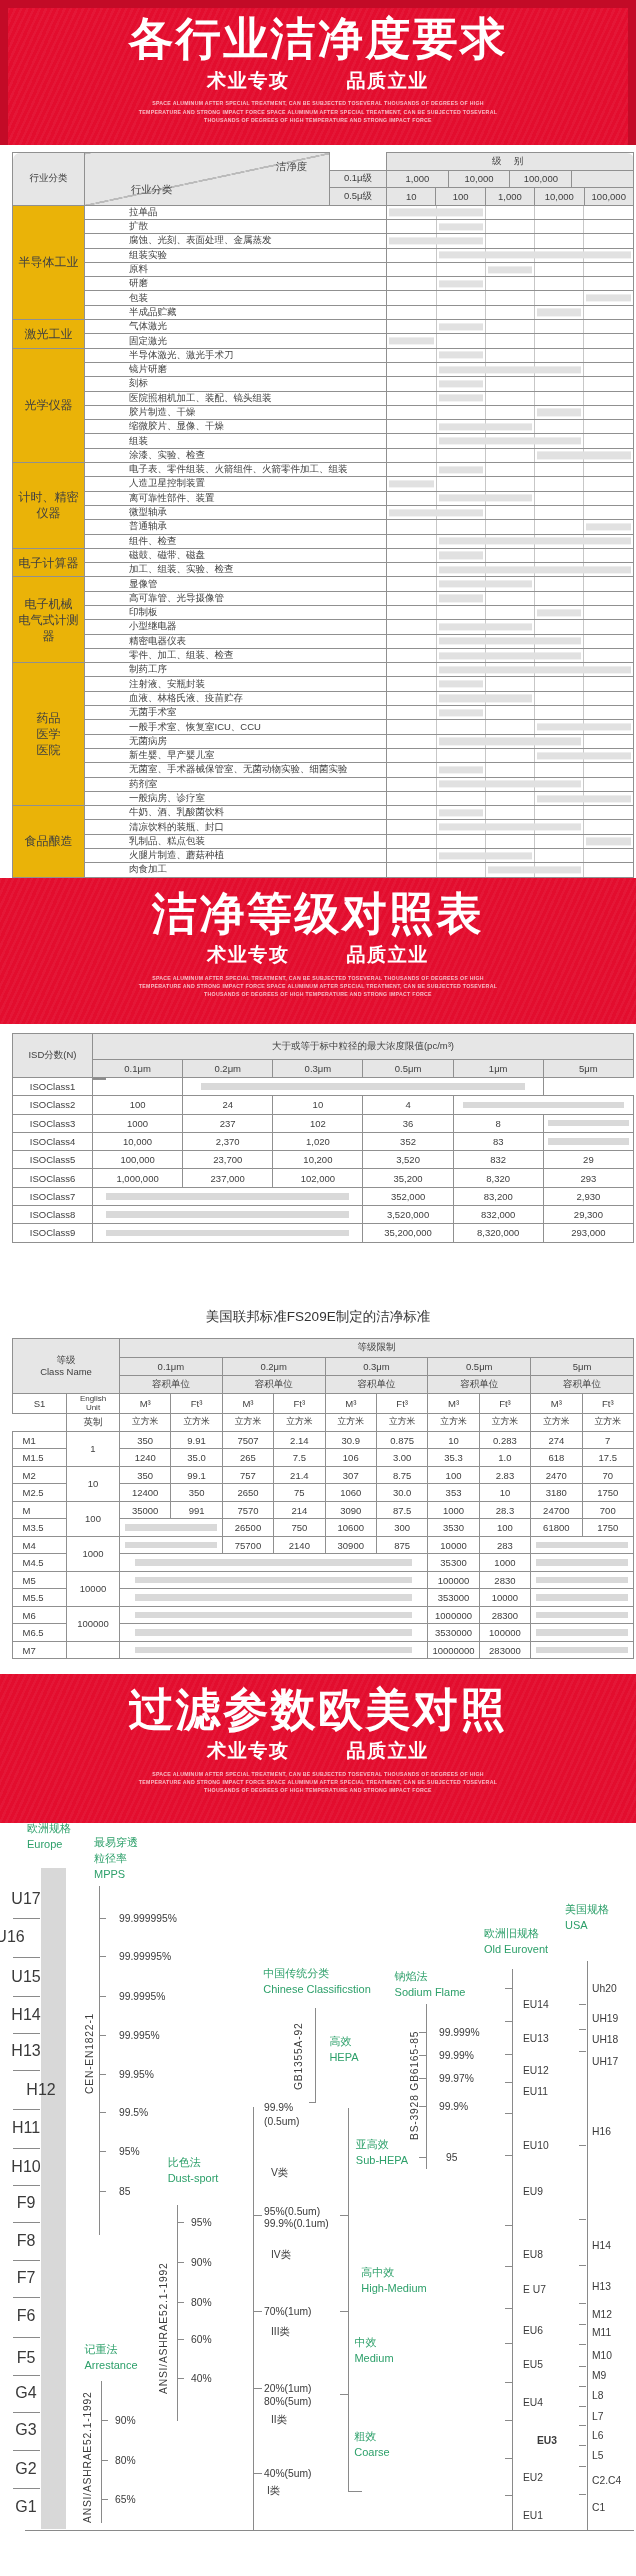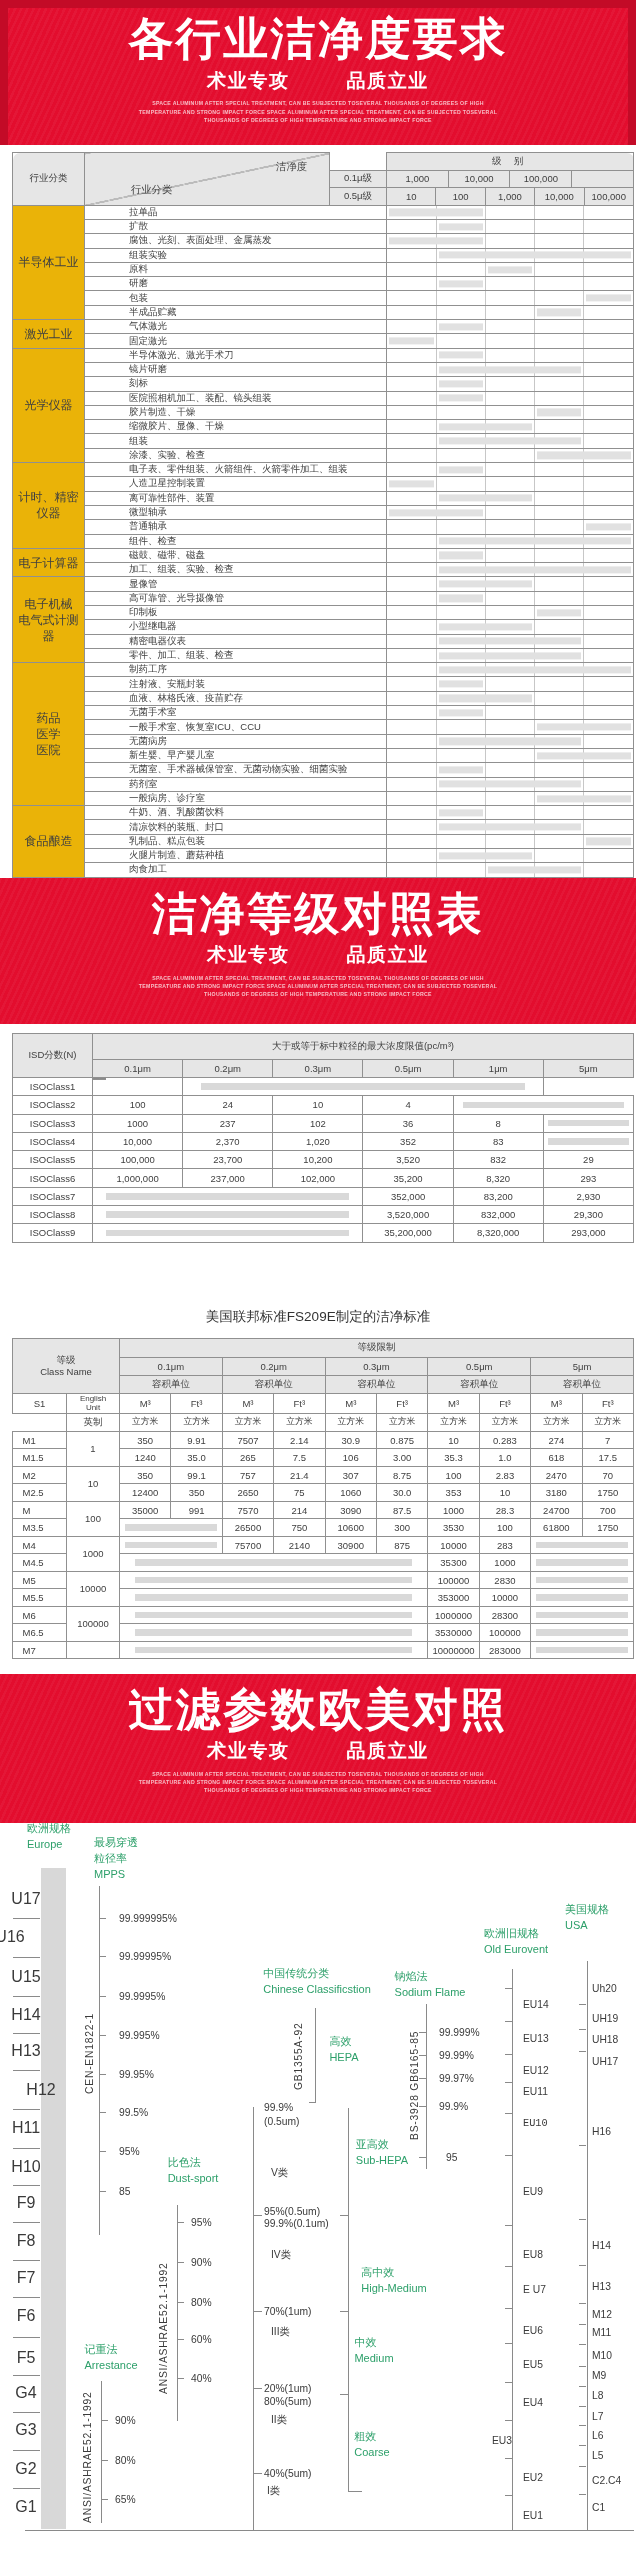--- a/index.html
+++ b/index.html
@@ -961,28 +961,28 @@
       <div class="blab" style="left: 191px; top: 479px;">80%</div>
       <div class="blab" style="left: 191px; top: 516px;">60%</div>
       <div class="blab" style="left: 191px; top: 555px;">40%</div>
       <div class="blab" style="left: 115px; top: 597px;">90%</div>
       <div class="blab" style="left: 115px; top: 637px;">80%</div>
       <div class="blab" style="left: 115px; top: 676px;">65%</div>
       <div class="blab" style="left: 523px; top: 181px;">EU14</div>
       <div class="blab" style="left: 523px; top: 215px;">EU13</div>
       <div class="blab" style="left: 523px; top: 247px;">EU12</div>
       <div class="blab" style="left: 523px; top: 268px;">EU11</div>
-      <div class="blab" style="left: 523px; top: 300px; font-family: Liberation Mono, monospace;">EU10</div>
+      <div class="blab" style="left: 523px; top: 322px;">EU10</div>
       <div class="blab" style="left: 523px; top: 368px;">EU9</div>
       <div class="blab" style="left: 523px; top: 431px;">EU8</div>
       <div class="blab" style="left: 523px; top: 466px;">E U7</div>
       <div class="blab" style="left: 523px; top: 507px;">EU6</div>
       <div class="blab" style="left: 523px; top: 541px;">EU5</div>
       <div class="blab" style="left: 523px; top: 579px;">EU4</div>
-      <div class="blab" style="left: 492px; top: 617px;">EU3</div>
+      <div class="blab" style="left: 537px; top: 617px; font-weight: bold;">EU3</div>
       <div class="blab" style="left: 523px; top: 654px;">EU2</div>
       <div class="blab" style="left: 523px; top: 692px;">EU1</div>
       <div class="blab" style="left: 592px; top: 165px;">Uh20</div>
       <div class="blab" style="left: 592px; top: 195px;">UH19</div>
       <div class="blab" style="left: 592px; top: 216px;">UH18</div>
       <div class="blab" style="left: 592px; top: 238px;">UH17</div>
       <div class="blab" style="left: 592px; top: 308px;">H16</div>
       <div class="blab" style="left: 592px; top: 366px; padding-left: 44px;">H15</div>
       <div class="blab" style="left: 592px; top: 422px;">H14</div>
       <div class="blab" style="left: 592px; top: 463px;">H13</div>

